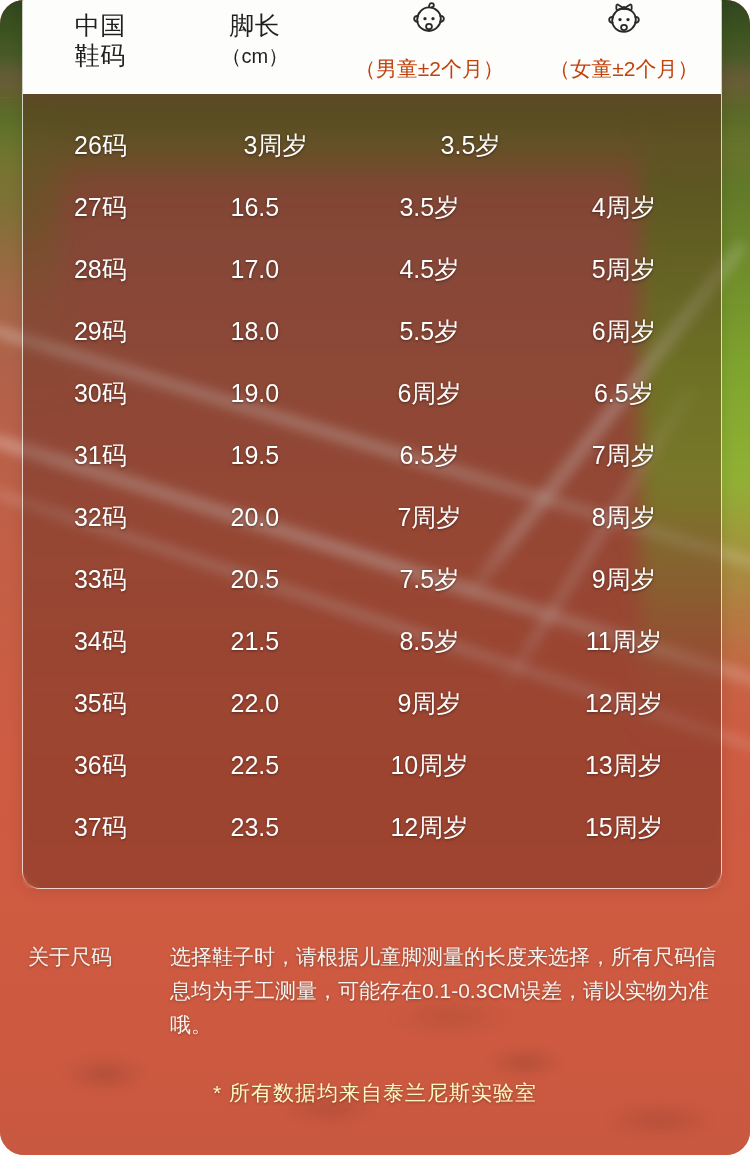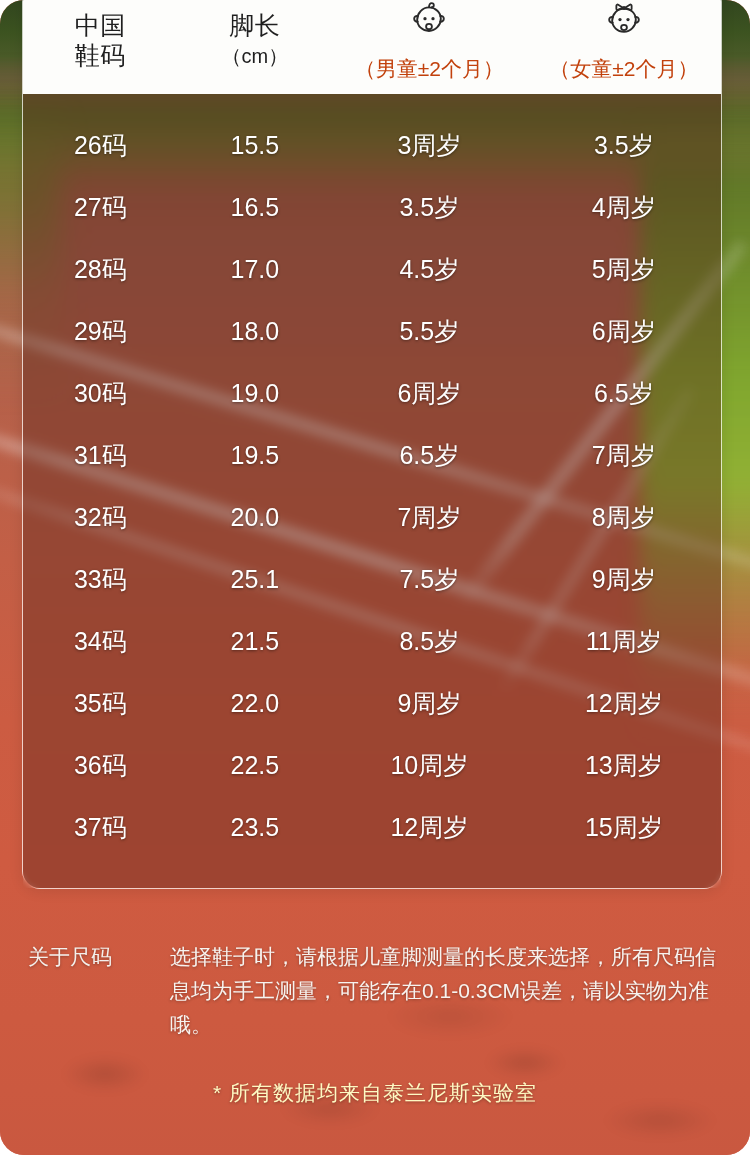--- a/index.html
+++ b/index.html
@@ -224,21 +224,20 @@
         </span>
         <div class="h-note">（女童±2个月）</div>
       </div>
 
     </div>
 
     <div class="card-body">
       <div class="rows" id="rows">
           <div class="row">
             <div class="cell c1">26码</div>
-            <div class="cell c2">15.5</div>
             <div class="cell c3">3周岁</div>
             <div class="cell c4">3.5岁</div>
           </div>
           <div class="row">
             <div class="cell c1">27码</div>
             <div class="cell c2">16.5</div>
             <div class="cell c3">3.5岁</div>
             <div class="cell c4">4周岁</div>
           </div>
           <div class="row">
@@ -266,21 +265,21 @@
             <div class="cell c4">7周岁</div>
           </div>
           <div class="row">
             <div class="cell c1">32码</div>
             <div class="cell c2">20.0</div>
             <div class="cell c3">7周岁</div>
             <div class="cell c4">8周岁</div>
           </div>
           <div class="row">
             <div class="cell c1">33码</div>
-            <div class="cell c2">25.1</div>
+            <div class="cell c2">20.5</div>
             <div class="cell c3">7.5岁</div>
             <div class="cell c4">9周岁</div>
           </div>
           <div class="row">
             <div class="cell c1">34码</div>
             <div class="cell c2">21.5</div>
             <div class="cell c3">8.5岁</div>
             <div class="cell c4">11周岁</div>
           </div>
           <div class="row">

